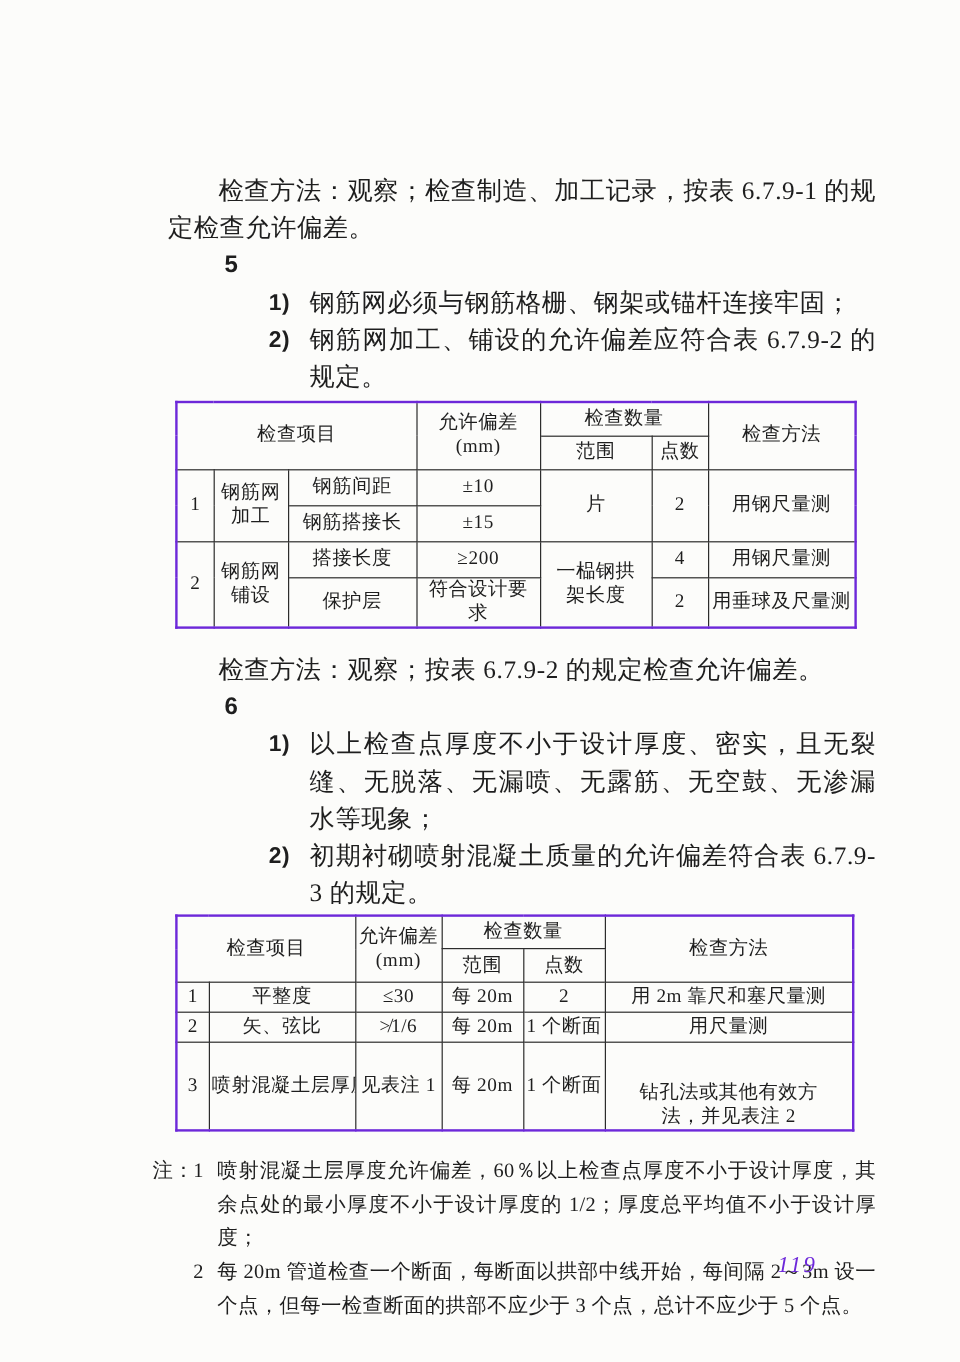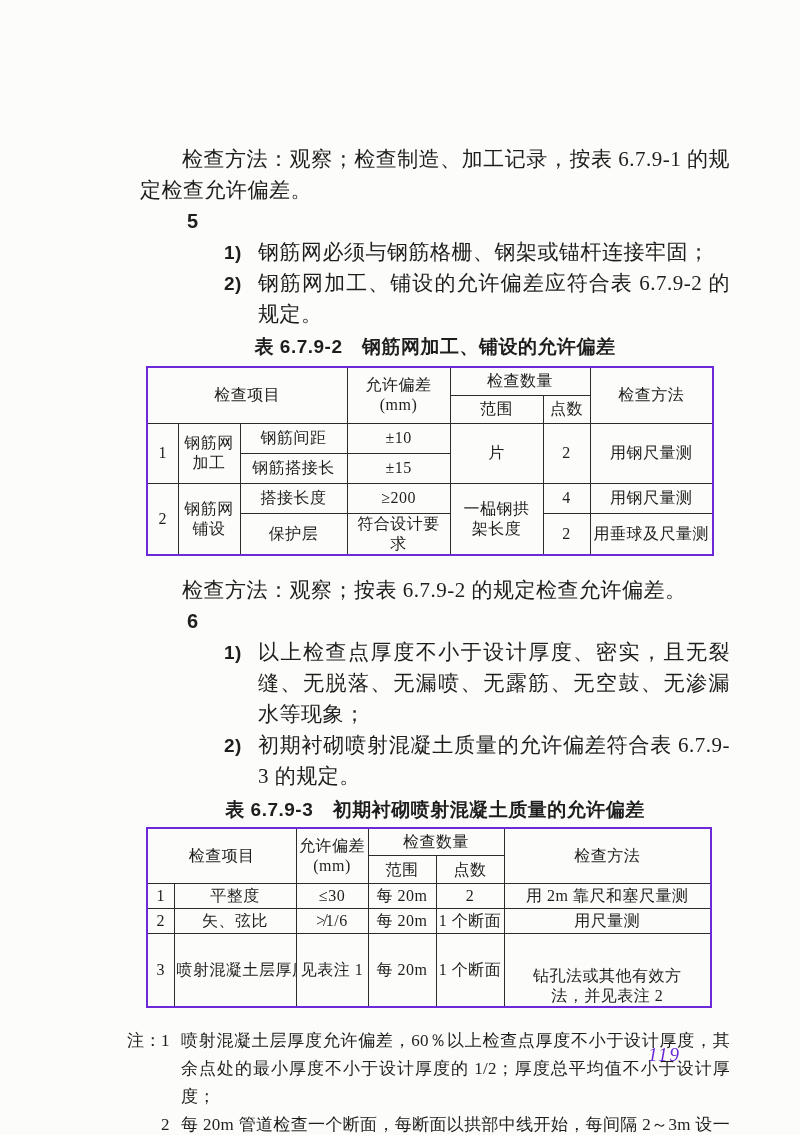--- a/index.html
+++ b/index.html
@@ -94,21 +94,20 @@
 
     <div class="sub-item">
       <span class="sub-num">1)</span>
       <span class="sub-text">钢筋网必须与钢筋格栅、钢架或锚杆连接牢固；</span>
     </div>
     <div class="sub-item">
       <span class="sub-num">2)</span>
       <span class="sub-text">钢筋网加工、铺设的允许偏差应符合表 6.7.9-2 的规定。</span>
     </div>
 
-    <div class="table-title">表 6.7.9-2　钢筋网加工、铺设的允许偏差</div>
 
     <table class="spec" id="table1">
       <colgroup>
         <col style="width:31px">
           <col style="width:62px">
           <col style="width:107px">
         <col style="width:103px">
           <col style="width:93px">
           <col style="width:47px">
           <col style="width:123px">
@@ -168,21 +167,20 @@
 
     <div class="sub-item">
       <span class="sub-num">1)</span>
       <span class="sub-text">以上检查点厚度不小于设计厚度、密实，且无裂缝、无脱落、无漏喷、无露筋、无空鼓、无渗漏水等现象；</span>
     </div>
     <div class="sub-item">
       <span class="sub-num">2)</span>
       <span class="sub-text">初期衬砌喷射混凝土质量的允许偏差符合表 6.7.9-3 的规定。</span>
     </div>
 
-    <div class="table-title t-title-gap">表 6.7.9-3　初期衬砌喷射混凝土质量的允许偏差</div>
 
     <table class="spec" id="table2">
       <colgroup>
         <col style="width:27px">
           <col style="width:122px">
           <col style="width:72px">
         <col style="width:68px">
           <col style="width:68px">
           <col style="width:207px">
       </colgroup>

